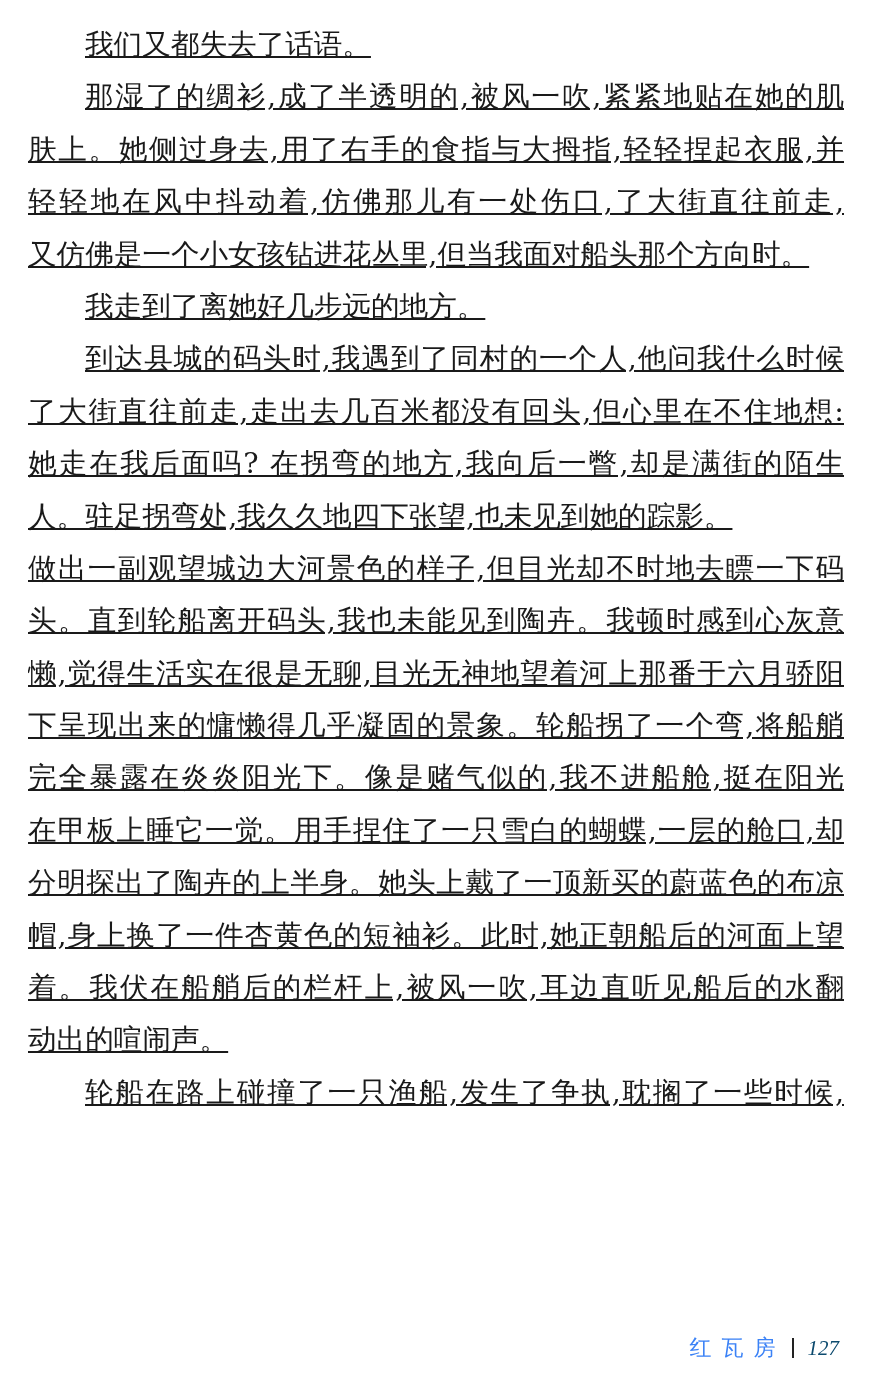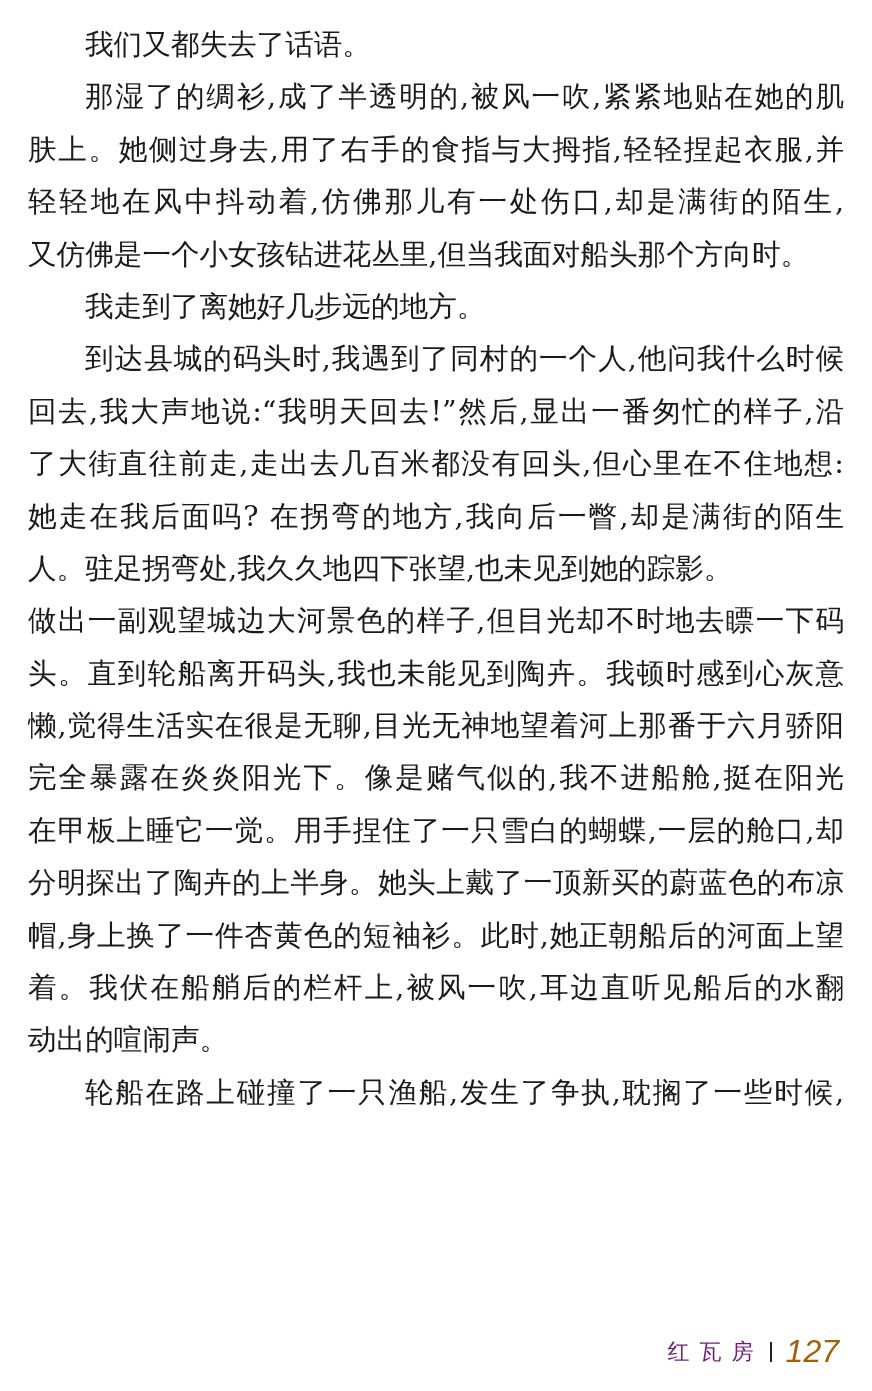--- a/index.html
+++ b/index.html
@@ -13,20 +13,21 @@
     position: relative;
     overflow: hidden;
     font-family: "DejaVu Serif", "Liberation Serif", serif;
     color: #1a1a1a;
   }
   .page-body {
     position: absolute;
     left: 28px;
     top: 18px;
     width: 816px;
+    text-decoration: underline;
   }
   .line {
     display: block;
     white-space: nowrap;
     height: 52.4px;
     text-align-last: justify;
     text-align: justify;
   }
   .line.last {
     text-align-last: left;
@@ -39,68 +40,68 @@
     right: 33px;
     top: 1333px;
     display: flex;
     align-items: center;
     gap: 0;
   }
   .footer-title {
     font-family: "DejaVu Sans", "Liberation Sans", sans-serif;
     font-size: 22px;
     letter-spacing: 10px;
-    color: #701a75;
+    color: #3b82f6;
   }
   .footer-sep {
     display: inline-block;
     width: 2px;
     height: 20px;
     background: #222;
     margin: 0 14px 0 6px;
   }
   .footer-page {
-    font-family: Liberation Sans, sans-serif;
+    font-family: Liberation Serif, serif;
     font-style: italic;
-    font-size: 32px;
-    color: #a16207;
+    font-size: 21px;
+    color: #0c4a6e;
   }
 </style>
 </head>
 <body>
 
 <div class="page-body">
 
   <div class="para-block">
     <span class="line indent last">我们又都失去了话语。</span>
   </div>
 
   <div class="para-block">
     <span class="line indent">那湿了的绸衫,成了半透明的,被风一吹,紧紧地贴在她的肌</span>
     <span class="line">肤上。她侧过身去,用了右手的食指与大拇指,轻轻捏起衣服,并</span>
-    <span class="line">轻轻地在风中抖动着,仿佛那儿有一处伤口,却是满街的陌生,</span>
+    <span class="line">轻轻地在风中抖动着,仿佛那儿有一处伤口,了大街直往前走,</span>
     <span class="line last">又仿佛是一个小女孩钻进花丛里,但当我面对船头那个方向时。</span>
   </div>
 
   <div class="para-block">
     <span class="line indent last">我走到了离她好几步远的地方。</span>
   </div>
 
   <div class="para-block">
     <span class="line indent">到达县城的码头时,我遇到了同村的一个人,他问我什么时候</span>
-    <span class="line">回去,我大声地说:“我明天回去!”然后,显出一番匆忙的样子,沿</span>
     <span class="line">了大街直往前走,走出去几百米都没有回头,但心里在不住地想:</span>
     <span class="line">她走在我后面吗? 在拐弯的地方,我向后一瞥,却是满街的陌生</span>
     <span class="line last">人。驻足拐弯处,我久久地四下张望,也未见到她的踪影。</span>
   </div>
 
   <div class="para-block">
     <span class="line">做出一副观望城边大河景色的样子,但目光却不时地去瞟一下码</span>
     <span class="line">头。直到轮船离开码头,我也未能见到陶卉。我顿时感到心灰意</span>
     <span class="line">懒,觉得生活实在很是无聊,目光无神地望着河上那番于六月骄阳</span>
+    <span class="line">下呈现出来的慵懒得几乎凝固的景象。轮船拐了一个弯,将船艄</span>
     <span class="line">完全暴露在炎炎阳光下。像是赌气似的,我不进船舱,挺在阳光</span>
     <span class="line">在甲板上睡它一觉。用手捏住了一只雪白的蝴蝶,一层的舱口,却</span>
     <span class="line">分明探出了陶卉的上半身。她头上戴了一顶新买的蔚蓝色的布凉</span>
     <span class="line">帽,身上换了一件杏黄色的短袖衫。此时,她正朝船后的河面上望</span>
     <span class="line">着。我伏在船艄后的栏杆上,被风一吹,耳边直听见船后的水翻</span>
     <span class="line last">动出的喧闹声。</span>
   </div>
 
   <div class="para-block">
     <span class="line indent">轮船在路上碰撞了一只渔船,发生了争执,耽搁了一些时候,</span>

